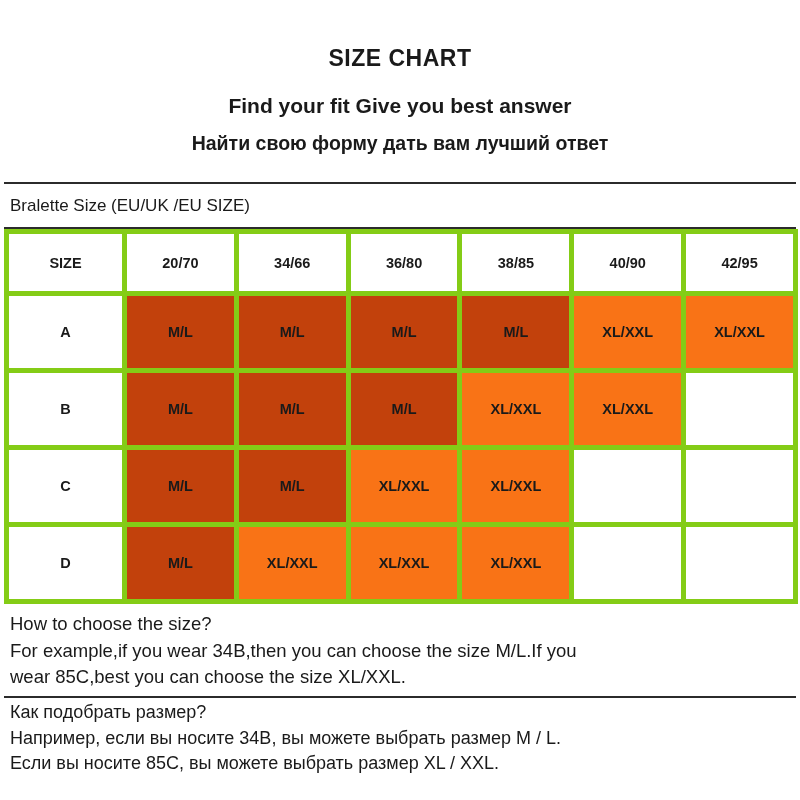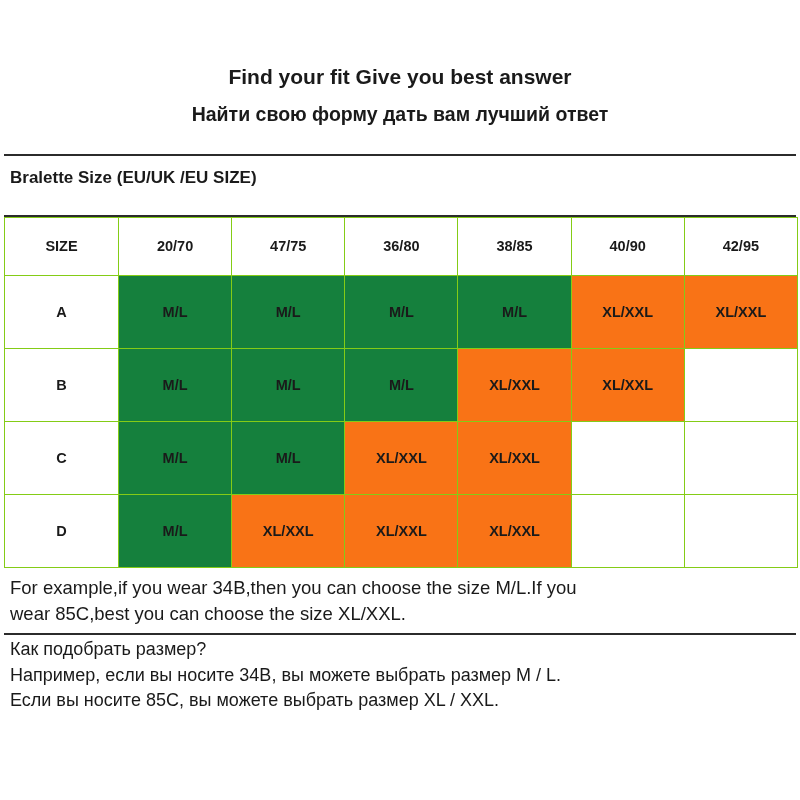--- a/index.html
+++ b/index.html
@@ -49,48 +49,48 @@
   
   .rule {
     height: 2px;
     background: #2b2b2b;
     margin: 0;
   }
   .rule.top { margin-top: 25px; }
 
   .section-label {
     font-size: 17px;
-    font-weight: bold;
-    padding: 12px 6px 27px 6px;
+    font-weight: normal;
+    padding: 12px 6px 11px 6px;
   }
 
   
   table.size-table {
     border-collapse: collapse;
     width: 794px;
     table-layout: fixed;
     margin: 0;
   }
   table.size-table td, table.size-table th {
-    border: 1px solid #84cc16;
+    border: 5px solid #84cc16;
     text-align: center;
     vertical-align: middle;
     font-size: 14.5px;
     font-weight: bold;
     height: 72px;
     padding: 0;
   }
   table.size-table tr.head-row th {
     height: 57px;
     font-size: 14.5px;
   }
   td.col-label, th.col-label {
     width: 113px;
   }
-  td.peach { background: #15803d; }
+  td.peach { background: #c2410c; }
   td.blue  { background: #f97316; }
   td.empty { background: #ffffff; }
 
   
   .notes {
     padding: 0 6px;
   }
   .note-line {
     font-size: 18.5px;
     line-height: 1.42;
@@ -100,36 +100,37 @@
   .notes-en { padding-top: 7px; padding-bottom: 6px; }
   .notes-ru { padding-top: 2px; }
   .notes-ru .note-line { font-size: 18px; }
 </style>
 </head>
 <body>
 
 <div class="page">
 
   <div class="header">
+    <div class="title-main">SIZE CHART</div>
     <div class="title-sub">Find your fit Give you best answer</div>
     <div class="title-sub2">Найти свою форму дать вам лучший ответ</div>
   </div>
 
   <div class="rule top"></div>
 
   <div class="section-label">Bralette Size (EU/UK /EU SIZE)</div>
 
   <div class="rule"></div>
 
   <table class="size-table">
     <tbody>
       <tr class="head-row">
         <th class="col-label">SIZE</th>
         <th>20/70</th>
-        <th>47/75</th>
+        <th>34/66</th>
         <th>36/80</th>
         <th>38/85</th>
         <th>40/90</th>
         <th>42/95</th>
       </tr>
 
       <tr>
         <td class="col-label">A</td>
         <td class="peach">M/L</td>
         <td class="peach">M/L</td>
@@ -165,20 +166,21 @@
         <td class="blue">XL/XXL</td>
         <td class="blue">XL/XXL</td>
         <td class="blue">XL/XXL</td>
         <td class="empty"></td>
         <td class="empty"></td>
       </tr>
     </tbody>
   </table>
 
   <div class="notes notes-en">
+    <div class="note-line">How to choose the size?</div>
     <div class="note-line">For example,if you wear 34B,then you can choose the size M/L.If you</div>
     <div class="note-line">wear 85C,best you can choose the size XL/XXL.</div>
   </div>
 
   <div class="rule"></div>
 
   <div class="notes notes-ru">
     <div class="note-line">Как подобрать размер?</div>
     <div class="note-line">Например, если вы носите 34B, вы можете выбрать размер M / L.</div>
     <div class="note-line">Если вы носите 85C, вы можете выбрать размер XL / XXL.</div>

